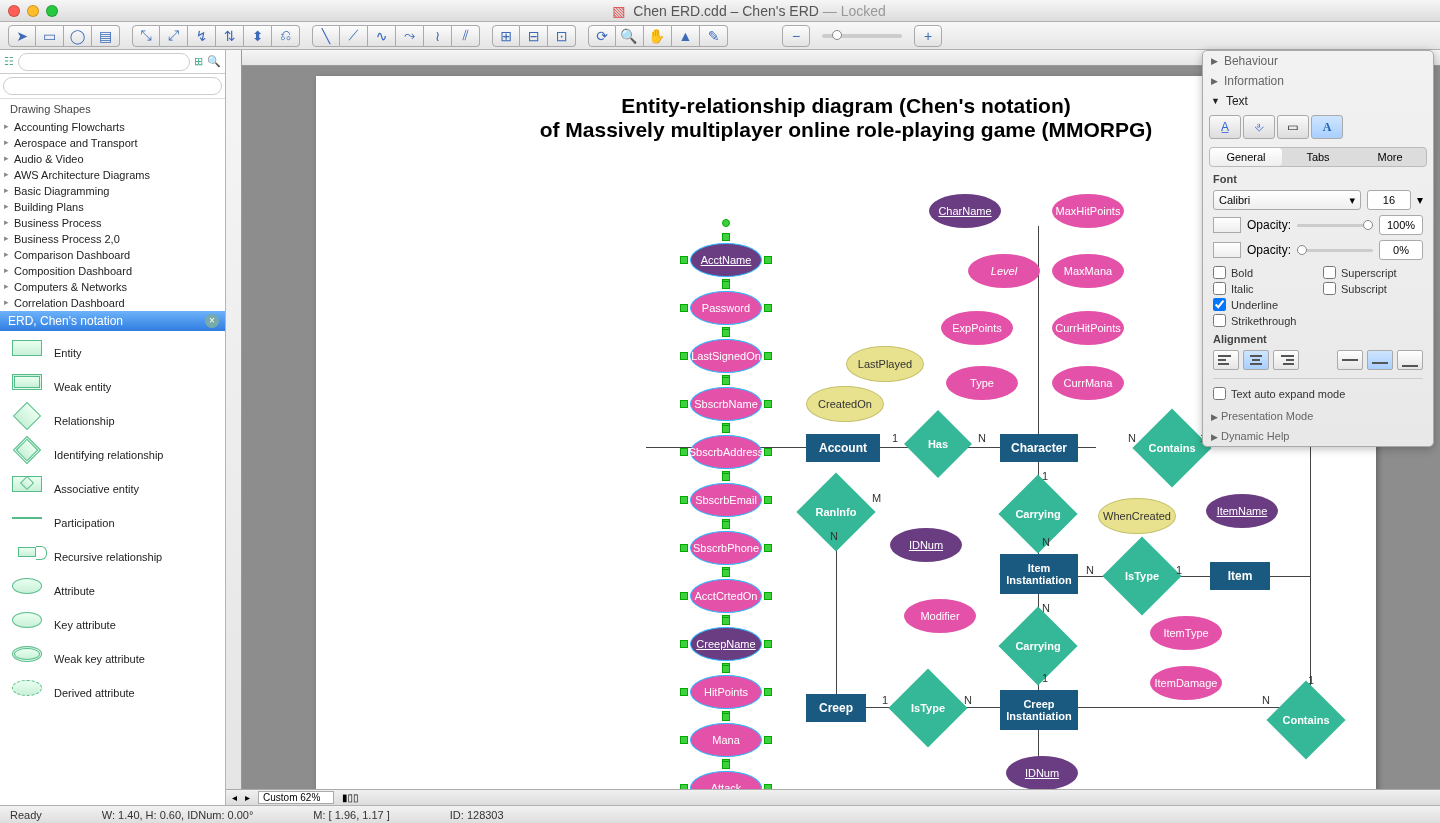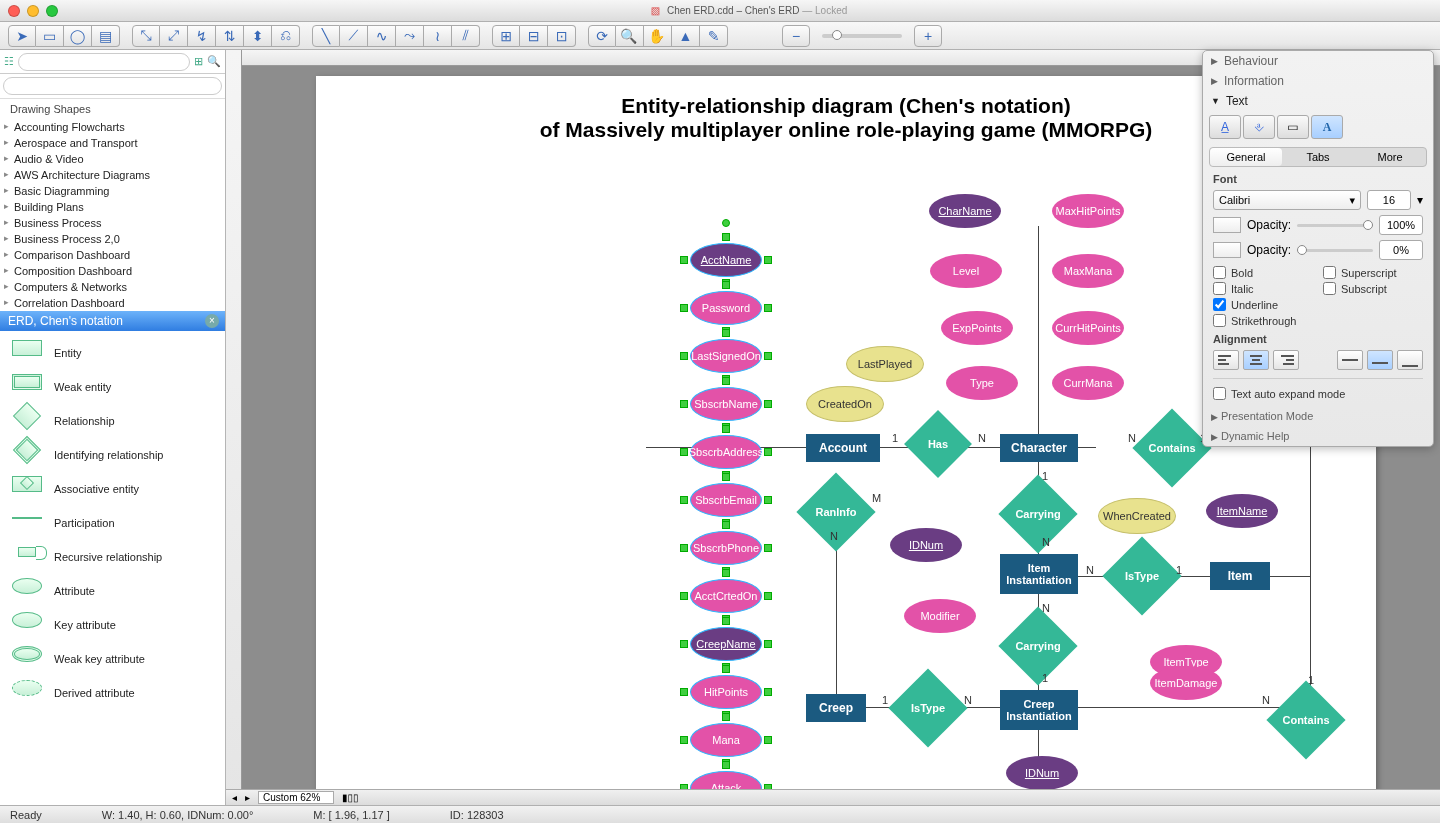--- a/index.html
+++ b/index.html
@@ -3,21 +3,21 @@
   <meta charset="utf-8">
   <style>
     * { box-sizing: border-box; margin: 0; padding: 0; font-family: -apple-system, "Helvetica Neue", Arial, sans-serif; }
     body { width: 1440px; height: 823px; background: #e8e8e8; overflow: hidden; font-size: 11px; }
 
     
     .titlebar { height: 22px; background: linear-gradient(#f6f6f6, #dcdcdc); border-bottom: 1px solid #b0b0b0; display: flex; align-items: center; padding-left: 8px; }
     .traffic { display: flex; gap: 7px; }
     .dot { width: 12px; height: 12px; border-radius: 50%; border: 0.5px solid rgba(0,0,0,.2); }
     .dot.r { background: #ff5f57; } .dot.y { background: #ffbd2e; } .dot.g { background: #28c840; }
-    .title-center { flex:1; text-align:center; font-size:10px; color:#555; }
+    .title-center { flex:1; text-align:center; font-size:14px; color:#555; }
     .title-locked { color:#999; }
     .title-icon { color:#d44; margin-right:4px; }
 
     
     .toolbar { height: 28px; background: linear-gradient(#f8f8f8,#e5e5e5); border-bottom:1px solid #b0b0b0; display:flex; align-items:center; padding:0 8px; gap:12px; }
     .tgroup { display:flex; gap:0; }
     .tbtn { width:28px; height:22px; background:linear-gradient(#fdfdfd,#e2e2e2); border:1px solid #aaa; display:flex; align-items:center;justify-content:center; color:#3a6ab8; font-size:14px;}
     .tbtn:first-child { border-radius:4px 0 0 4px;} .tbtn:last-child{border-radius:0 4px 4px 0;} .tbtn:only-child{border-radius:4px;}
     .tgroup .tbtn + .tbtn { border-left:none;}
     .zoom-slider { width:80px; height:4px; background:#ccc; border-radius:2px; position:relative;}
@@ -443,42 +443,42 @@
               </div>
             </div>
           </div>
 
         <div class="attr purple key" style="left:613px; top:118px;">
             <span>CharName</span>
           </div>
         <div class="attr pink" style="left:736px; top:118px;">
             <span>MaxHitPoints</span>
           </div>
-        <div class="attr pink" style="left:614px; top:178px;">
+        <div class="attr pink" style="left:652px; top:178px;font-style:italic;">
             <span>Level</span>
           </div>
         <div class="attr pink" style="left:736px; top:178px;">
             <span>MaxMana</span>
           </div>
         <div class="attr pink" style="left:625px; top:235px;">
             <span>ExpPoints</span>
           </div>
         <div class="attr pink" style="left:736px; top:235px;">
             <span>CurrHitPoints</span>
           </div>
         <div class="attr pink" style="left:630px; top:290px;">
             <span>Type</span>
           </div>
         <div class="attr pink" style="left:736px; top:290px;">
             <span>CurrMana</span>
           </div>
         <div class="attr pink" style="left:588px; top:523px;">
             <span>Modifier</span>
           </div>
-        <div class="attr pink" style="left:834px; top:569px;">
+        <div class="attr pink" style="left:834px; top:540px;">
             <span>ItemType</span>
           </div>
         <div class="attr pink" style="left:834px; top:590px;">
             <span>ItemDamage</span>
           </div>
 
         <div class="attr purple key" style="left:574px; top:452px;">
             <span>IDNum</span>
           </div>
         <div class="attr purple key" style="left:690px; top:680px;">

